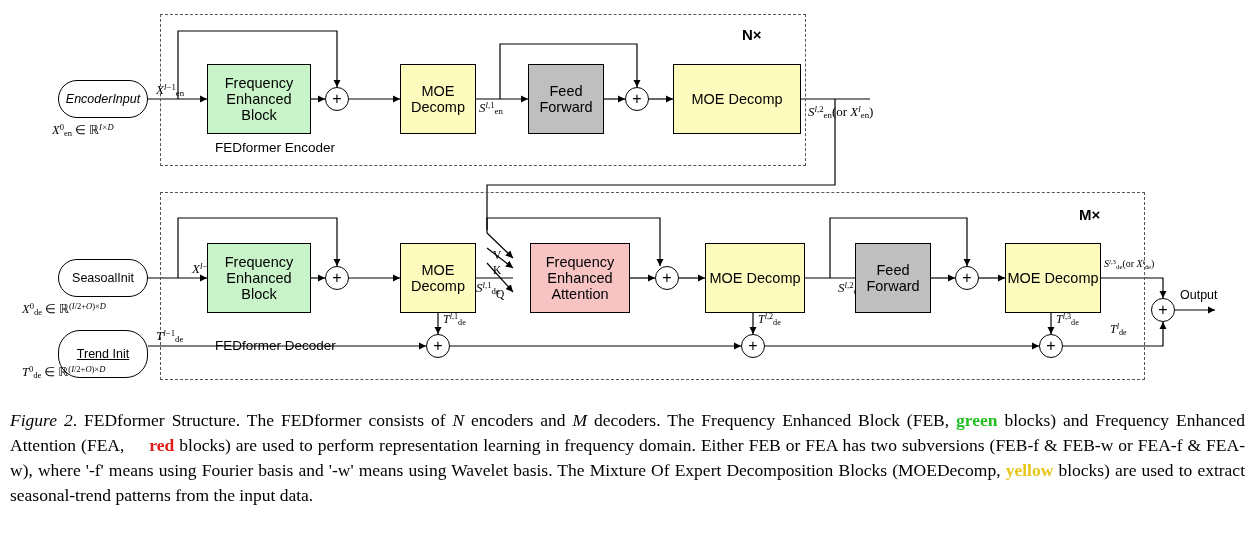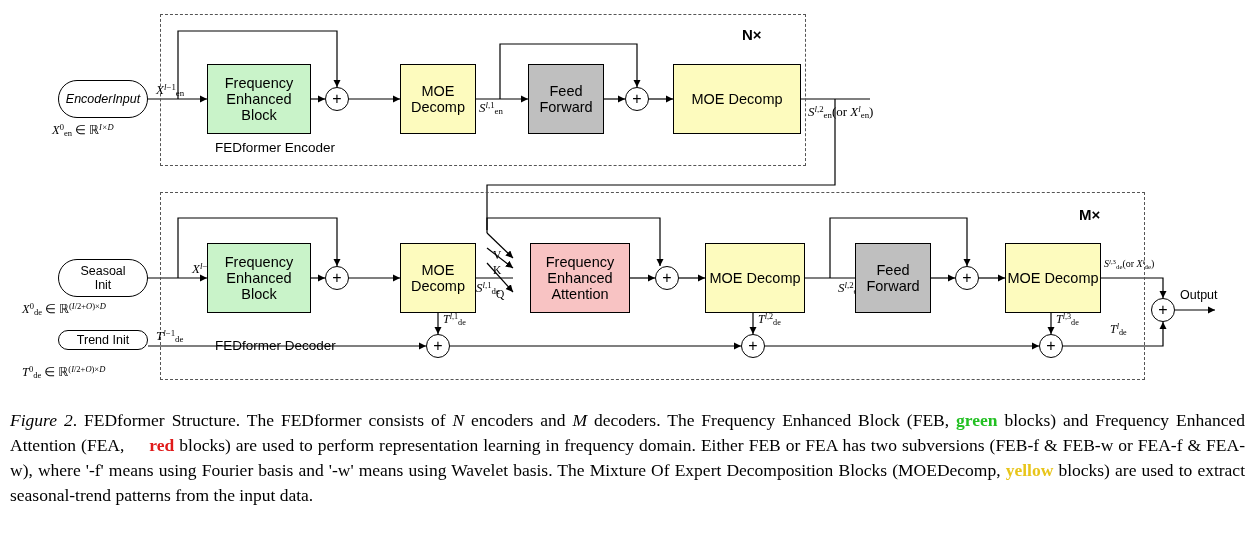--- a/index.html
+++ b/index.html
@@ -201,32 +201,32 @@
     <span>MOE Decomp</span>
   </div>
   <div class="abs lbl" style="left:808px; top:104px;">
     <span class="cal">S</span><sup><i>l</i>,2</sup><sub>en</sub>(or <span class="cal">X</span><sup><i>l</i></sup><sub>en</sub>)
   </div>
 
   <div class="abs dashed-box" style="left:160px; top:192px; width:985px; height:188px;"></div>
   <div class="abs lbl-sans" style="left:215px; top:338px;">FEDformer Decoder</div>
   <div class="abs lbl-sans lbl-bold" style="left:1079px; top:206px; font-size:15px;">M×</div>
 
-  <div class="abs capsule" style="left:58px; top:259px; width:90px; height:38px; flex-direction:column;">
+  <div class="abs capsule" style="left:58px; top:259px; width:90px; height:38px; flex-direction:row;">
     <span>Seasoal</span>
     <span>Init</span>
   </div>
   <div class="abs lbl" style="left:22px; top:301px; font-size:12.5px;">
     <span class="cal">X</span><sup>0</sup><sub>de</sub> ∈ ℝ<sup>(<i>I</i>/2+<i>O</i>)×<i>D</i></sup>
   </div>
   <div class="abs lbl" style="left:156px; top:261px;margin-left:36px;">
     <span class="cal">X</span><sup><i>l</i>−1</sup><sub>de</sub>
   </div>
 
-  <div class="abs capsule" style="left:58px; top:330px; width:90px; height:20px;">
+  <div class="abs capsule" style="left:58px; top:330px; width:90px; height:48px;text-decoration:underline;">
     <span>Trend Init</span>
   </div>
   <div class="abs lbl" style="left:22px; top:364px; font-size:12.5px;">
     <span class="cal">T</span><sup>0</sup><sub>de</sub> ∈ ℝ<sup>(<i>I</i>/2+<i>O</i>)×<i>D</i></sup>
   </div>
   <div class="abs lbl" style="left:156px; top:328px;">
     <span class="cal">T</span><sup><i>l</i>−1</sup><sub>de</sub>
   </div>
 
   <div class="abs block green" style="left:207px; top:243px; width:104px; height:70px;">

